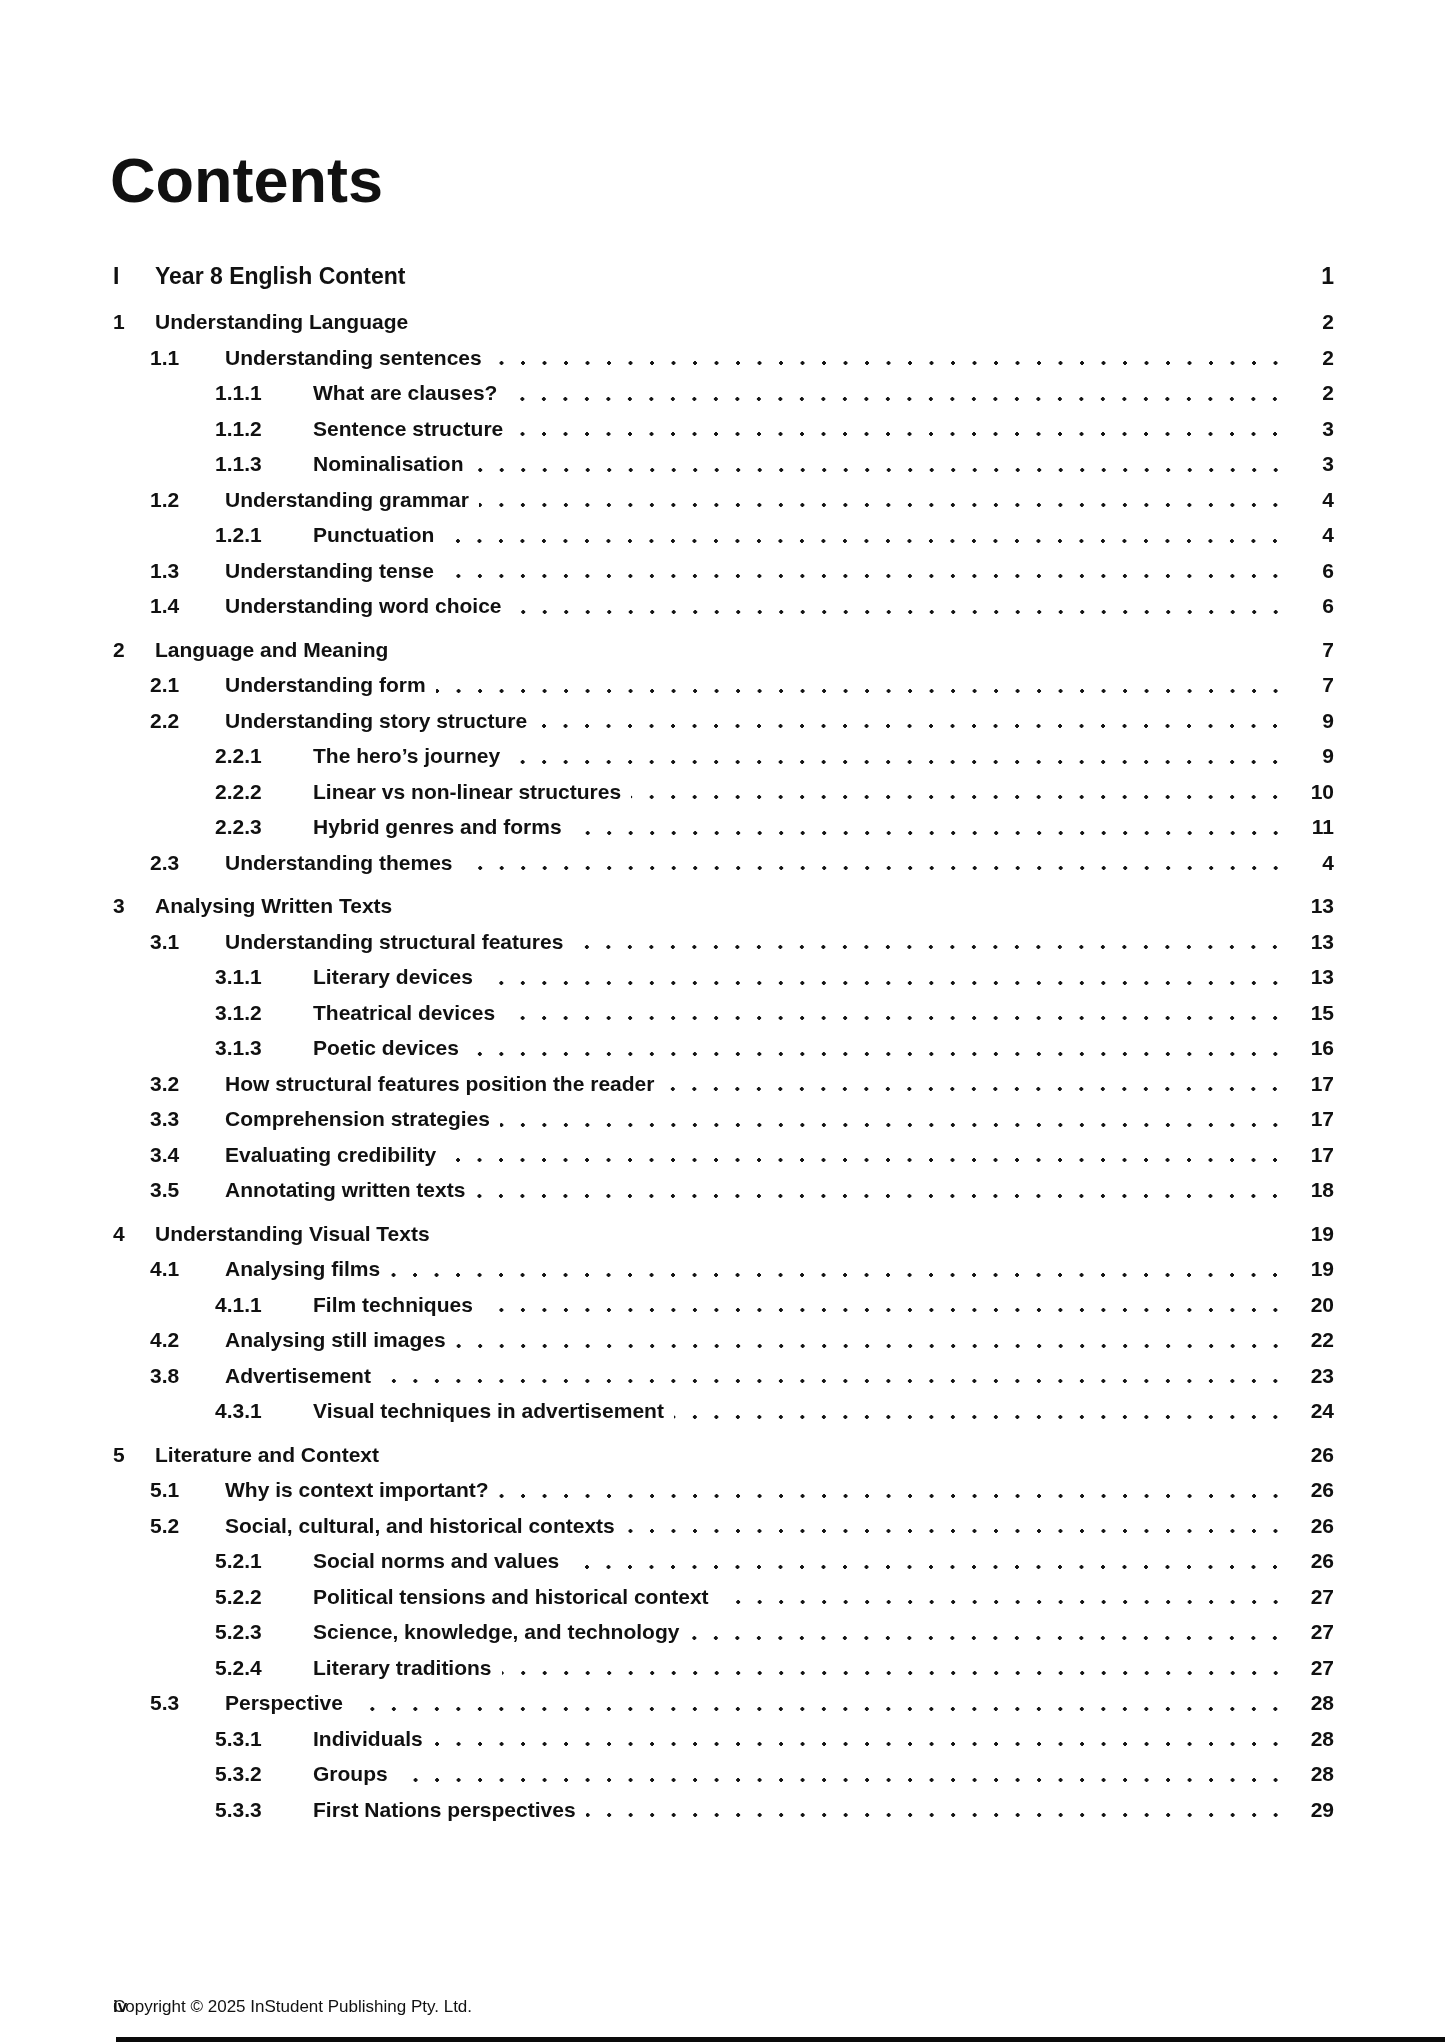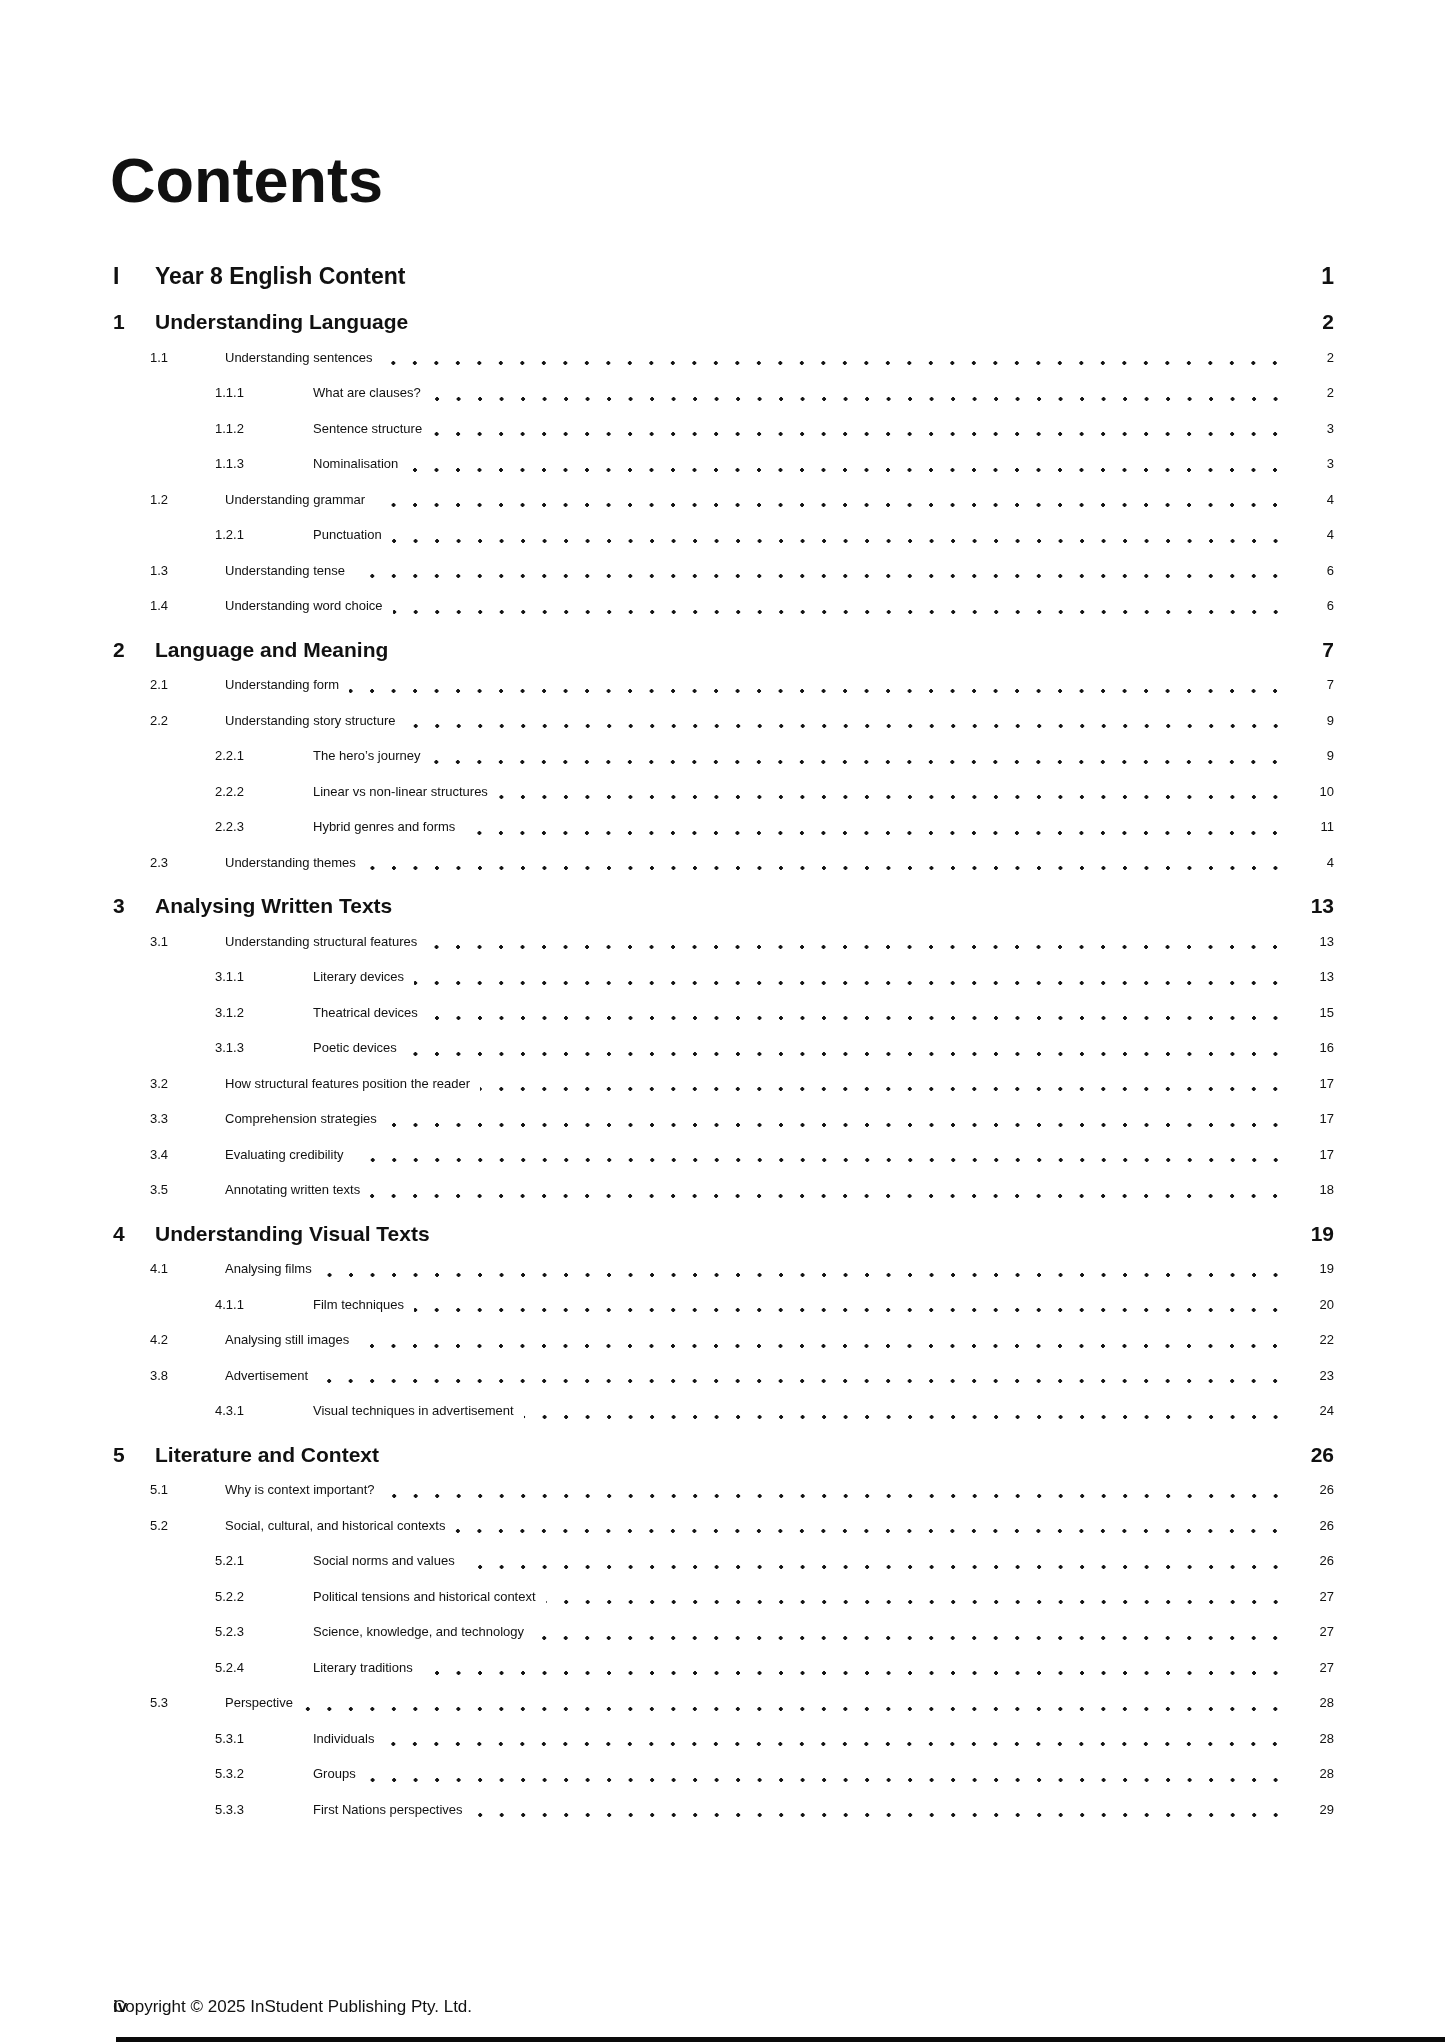--- a/index.html
+++ b/index.html
@@ -23,23 +23,24 @@
   }
   .toc {
     position:absolute;
     left:113px;
     top:256px;
     width:1221px;
   }
   .row {
     display:flex;
     align-items:baseline;
-    font-size:13px;
+    font-size:21px;
     line-height:35.5px;
     white-space:nowrap;
+    font-weight:bold;
   }
   .row .num   { flex:none; }
   .row .title { flex:none; padding-right:2px; }
   .row .leader{ flex:1 1 auto; align-self:stretch; margin-left:8px; min-width:18px; }
   .row .pg    { flex:none; width:44px; text-align:right; }
 
   .part {
     font-size:23px;
     font-weight:bold;
     line-height:40px;

